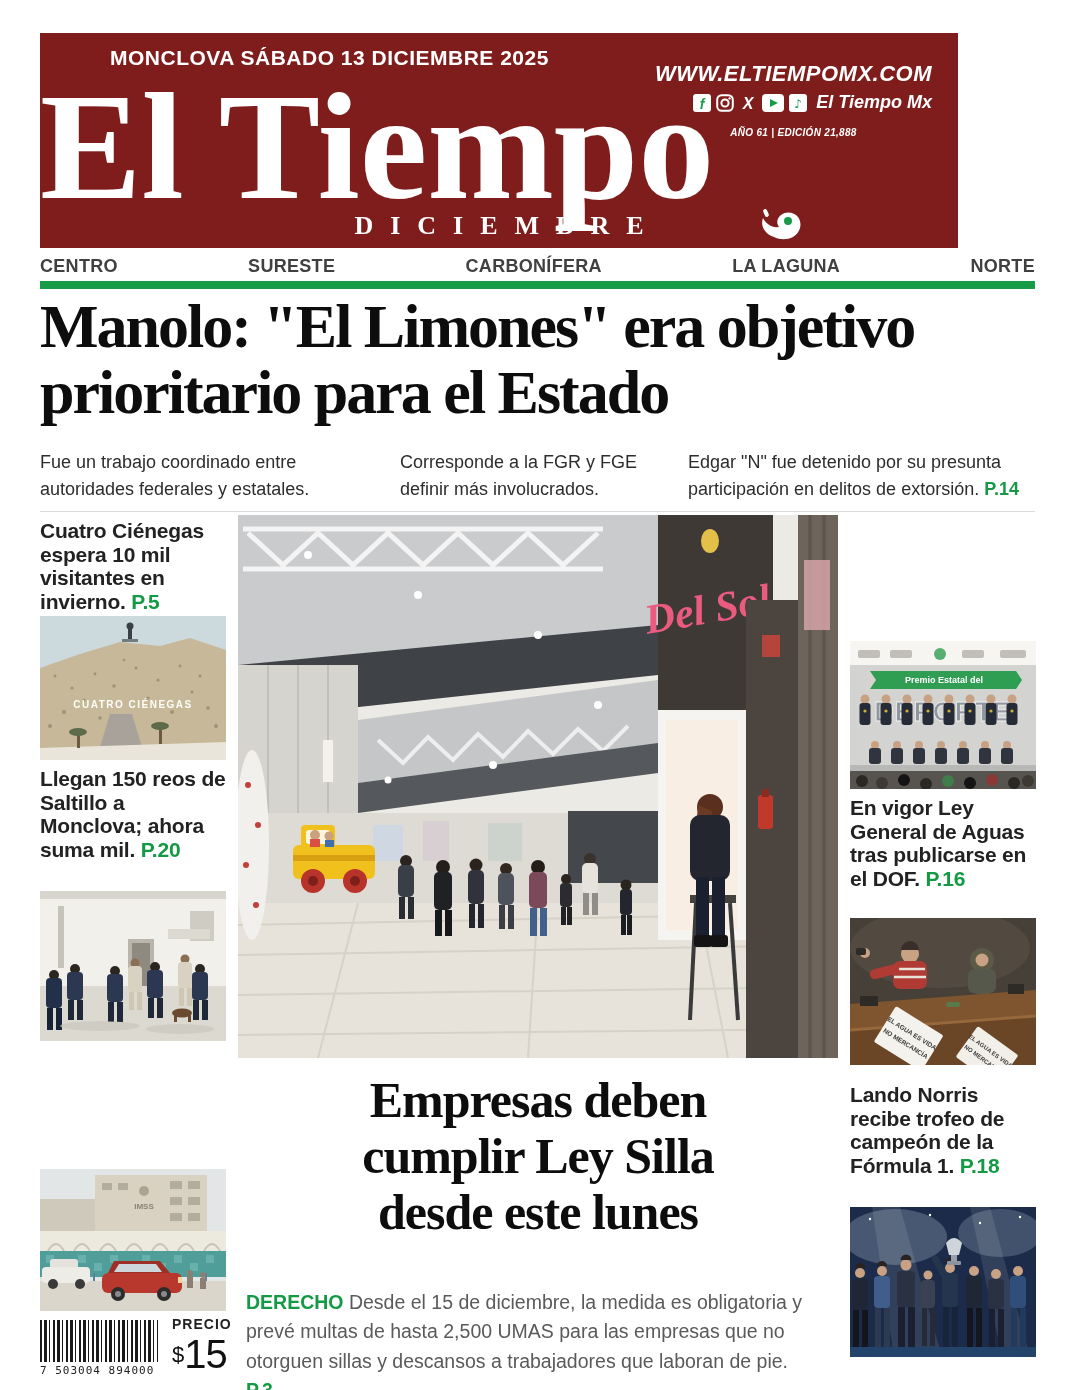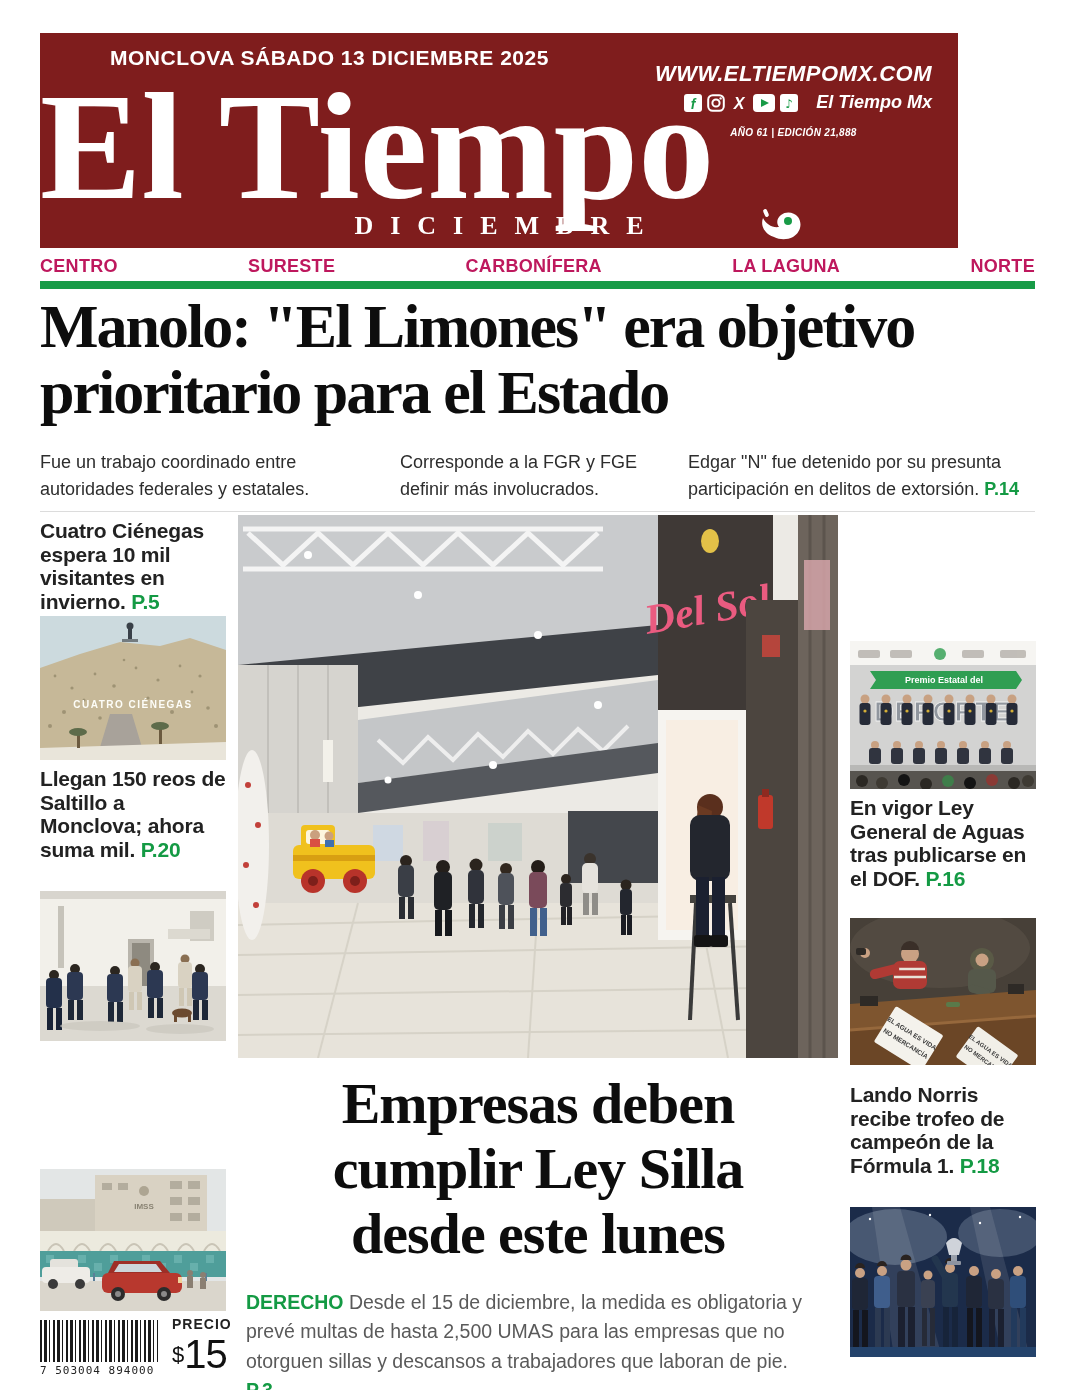--- a/index.html
+++ b/index.html
@@ -12,26 +12,26 @@
   .dateline{left:70px;top:13px;color:#fff;font-weight:bold;font-size:21px;letter-spacing:.5px;}
   .masthead{left:0;top:38px;width:100%;text-align:left;color:#fff;
             font-family:"Liberation Serif",serif;font-weight:bold;font-size:152px;line-height:1;}
   .cityline{left:0;top:178px;width:100%;text-align:center;color:#fff;
             font-family:"Liberation Serif",serif;font-weight:bold;font-size:26px;
             letter-spacing:17px;text-indent:17px;}
   .bird{left:712px;top:162px;}
   .hdr-right{right:26px;top:28px;text-align:center;color:#fff;font-style:italic;}
   .website{font-weight:bold;font-size:22px;letter-spacing:.5px;}
   .socialrow{margin-top:5px;display:flex;justify-content:flex-end;align-items:center;gap:5px;}
-  .handle{font-weight:bold;font-size:18px;margin-left:13px;}
+  .handle{font-weight:bold;font-size:18px;margin-left:4px;}
   .edition{margin-top:14px;font-weight:bold;font-size:10px;letter-spacing:.3px;}
 
   
   .nav{left:40px;top:256px;width:995px;display:flex;justify-content:space-between;}
-  .nav span{color:#be185d;font-weight:bold;font-size:18px;letter-spacing:.3px;}
+  .nav span{color:#404040;font-weight:bold;font-size:18px;letter-spacing:.3px;}
   .greenrule{left:40px;top:281px;width:995px;height:8px;background:#189b47;}
 
   
   .headline1{left:40px;top:294px;width:1000px;color:#0d0d0d;
              font-family:"Liberation Serif",serif;font-weight:bold;font-size:62px;
              letter-spacing:-2px;line-height:1.06;}
   .headline1 div{white-space:nowrap;}
   .decks{left:40px;top:449px;width:995px;display:flex;}
   .deck{font-size:18px;color:#2d2d2d;line-height:1.5;}
   .deck:nth-child(1){width:330px;margin-right:30px;}
@@ -54,21 +54,21 @@
   .rs1h{left:850px;top:519px;width:186px;}
   .rs1p{left:850px;top:641px;width:186px;height:148px;}
   .rs2h{left:850px;top:796px;width:186px;}
   .rs2p{left:850px;top:918px;width:186px;height:147px;}
   .rs3h{left:850px;top:1083px;width:186px;}
   .rs3p{left:850px;top:1207px;width:186px;height:150px;}
 
   
   .cphoto{left:238px;top:515px;width:600px;height:543px;}
   .headline2{left:238px;top:1072px;width:600px;text-align:center;color:#0d0d0d;
-             font-family:"Liberation Serif",serif;font-weight:bold;font-size:58px;
+             font-family:"Liberation Serif",serif;font-weight:bold;font-size:50px;
              letter-spacing:-1px;line-height:1.12;}
   .headline2 div{white-space:nowrap;}
   .cpara{left:246px;top:1288px;width:565px;font-size:19.5px;line-height:1.5;color:#5a5a5a;}
   .kicker{color:#149a44;font-weight:bold;}
 
   
   .pricebox{left:40px;top:1316px;width:200px;height:60px;display:flex;align-items:flex-start;}
   .barcode{width:118px;height:42px;margin-top:4px;
      background:repeating-linear-gradient(90deg,#1a1a1a 0 2px,#fff 2px 4px,#1a1a1a 4px 7px,#fff 7px 9px,#1a1a1a 9px 10px,#fff 10px 13px);}
   .bcdigits{font-family:"DejaVu Sans Mono",monospace;font-size:11px;color:#222;margin-top:2px;letter-spacing:1px;}

